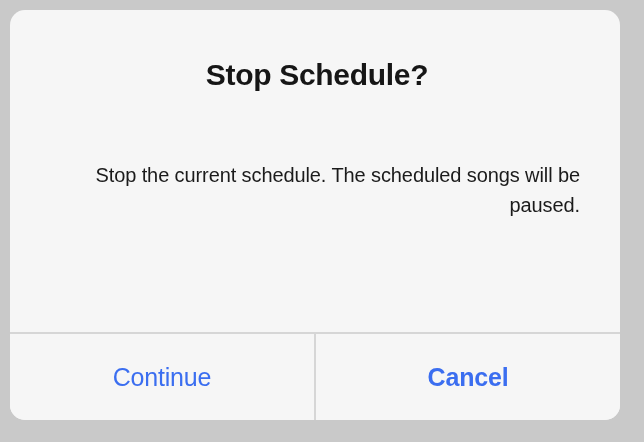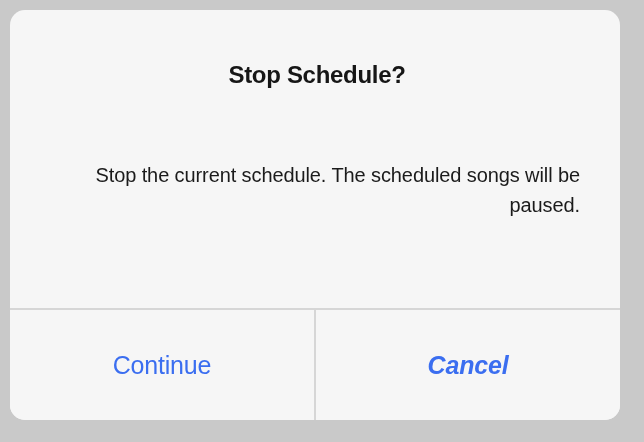--- a/index.html
+++ b/index.html
@@ -52,21 +52,21 @@
     position: relative;
     display: block;
   }
 
   #alert-title {
     position: absolute;
     left: 4px;
     right: 0;
     top: 47px;
     text-align: center;
-    font-size: 24px;
+    font-size: 30px;
     font-weight: bold;
     color: #161616;
     letter-spacing: -0.3px;
     line-height: 36px;
   }
 
   #alert-message {
     position: absolute;
     left: 40px;
     right: 40px;
@@ -75,21 +75,21 @@
     font-size: 20px;
     font-weight: normal;
     color: #1b1b1b;
     line-height: 30px;
     letter-spacing: -0.1px;
   }
 
   
   #alert-actions {
     flex: 0 0 auto;
-    height: 112px;
+    height: 88px;
     display: flex;
     flex-direction: row;
     border-top: 2px solid #d6d6d6;
     box-sizing: border-box;
   }
 
   .alert-button {
     flex: 1 1 0;
     display: flex;
     align-items: center;
@@ -107,21 +107,20 @@
     letter-spacing: -0.2px;
     box-sizing: border-box;
   }
 
   .alert-button.regular {
     font-weight: normal;
   }
 
   .alert-button.emphasized {
     font-weight: bold;
-    font-style: italic;
   }
 
   #button-divider {
     flex: 0 0 auto;
     width: 2px;
     background: #d6d6d6;
     align-self: stretch;
   }
 </style>
 </head>

